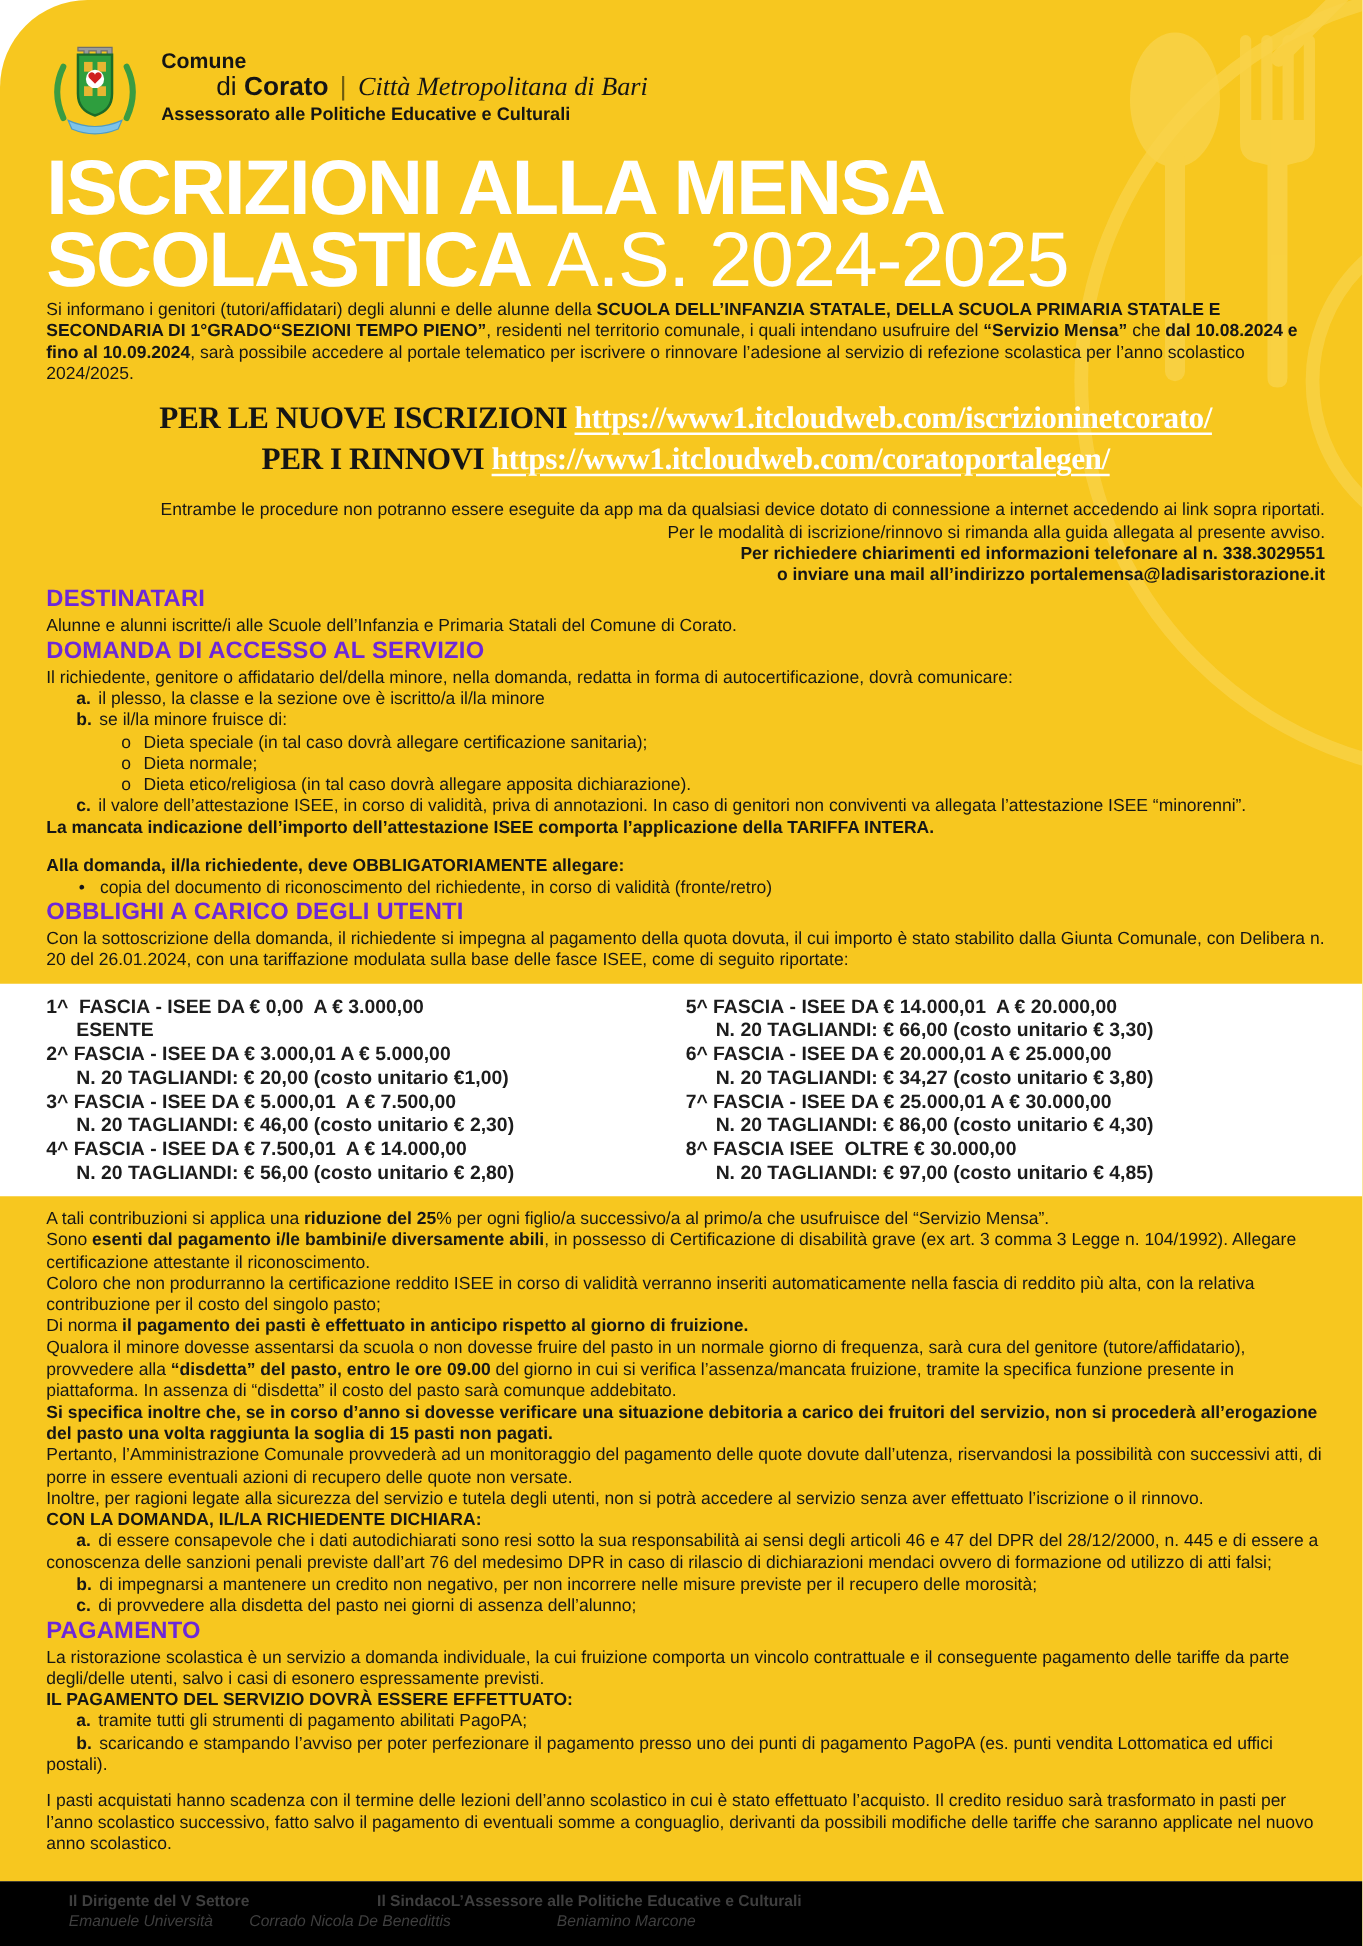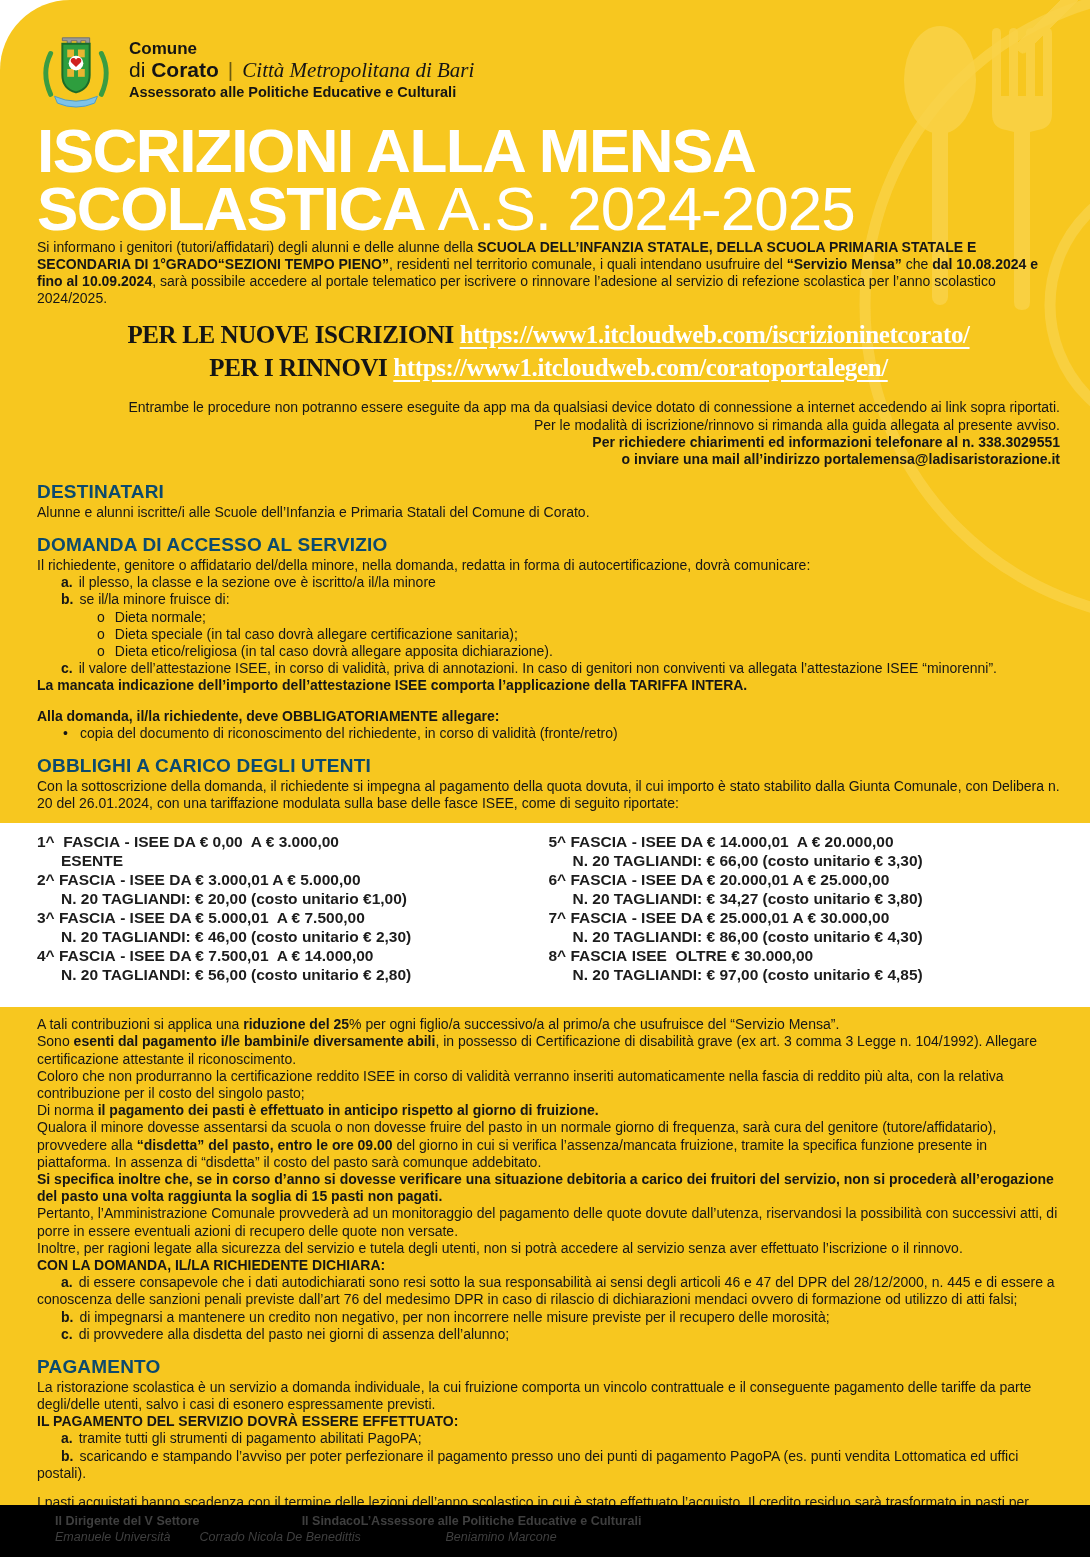--- a/index.html
+++ b/index.html
@@ -4,49 +4,49 @@
 <style>
   html,body{margin:0;padding:0;}
   body{width:1090px;height:1557px;background:#ffffff;font-family:"Liberation Sans","DejaVu Sans",sans-serif;color:#151515;}
   .page{position:relative;width:1090px;height:1557px;background:#ffffff;overflow:hidden;}
   .poster{position:absolute;left:0;top:0;right:0;bottom:52px;background:#F7C71F;border-top-left-radius:70px;overflow:hidden;}
   .decor{position:absolute;top:0;right:0;pointer-events:none;}
   .pad{padding-left:37px;padding-right:30px;position:relative;}
   
   .hdr{display:flex;align-items:center;gap:14px;margin-top:30px;}
   .org1{font-size:17px;font-weight:800;color:#151515;line-height:1.05;}
-  .org2{font-size:21px;color:#151515;line-height:1.15;}
+  .org2{font-size:21px;color:#151515;line-height:1.15;margin-left:44px;}
   .org2 .bold{font-weight:800;}
   .org2 .sep{color:#6b5a10;margin:0 9px;font-weight:300;}
   .org2 .serif{font-family:"Liberation Serif","DejaVu Serif",serif;font-style:italic;font-size:21px;}
   .org3{font-size:14.5px;font-weight:800;color:#151515;margin-top:2px;}
   
   .title{margin-top:12px;color:#ffffff;font-weight:800;font-size:62px;line-height:0.94;letter-spacing:-1.5px;}
   .title .light{font-weight:400;letter-spacing:-1px;}
   
   .body{font-size:14px;line-height:17.2px;color:#161616;}
   .b{font-weight:800;}
   .intro{}
   
   .links{margin-top:11px;text-align:center;font-family:Liberation Serif, serif;}
   .linkline{font-size:25px;line-height:33px;letter-spacing:-0.4px;}
   .lp{font-weight:600;color:#151515;}
   .lb{font-weight:800;color:#151515;}
   .url{color:#ffffff;font-weight:800;text-decoration:underline;text-underline-offset:4px;cursor:pointer;}
   .procedures{margin-top:15px;text-align:right;}
   
-  .h{margin-top:13px;font-size:19px;font-weight:800;color:#0c4a6e;letter-spacing:0.2px;line-height:1.2;}
+  .h{margin-top:1px;font-size:19px;font-weight:800;color:#6d28d9;letter-spacing:0.2px;line-height:1.2;}
   .li{text-indent:24px;}
   .li .marker{font-weight:800;margin-right:6px;}
   .li2{text-indent:60px;}
   .li2 .marker{font-weight:400;margin-right:10px;}
   .bullet{text-indent:26px;}
   .bullet .marker{margin-right:12px;}
   
-  .fbox{margin-top:11px;background:#ffffff;padding:9px 30px 23px 37px;display:flex;}
+  .fbox{margin-top:11px;background:#ffffff;padding:9px 30px 9px 37px;display:flex;}
   .fcol{width:50%;}
   .fitem{font-size:15.5px;line-height:19px;font-weight:600;color:#1c1c1c;}
   .fline1{white-space:pre;}
   .fline1 .fb{font-weight:800;}
   .fline2{white-space:pre;padding-left:24px;}
   .after-box{margin-top:9px;}
   
   .footer{position:absolute;left:0;right:0;bottom:0;height:52px;background:#000000;display:flex;padding:8px 55px 0 55px;box-sizing:border-box;}
   .sig{color:#3f3f3f;font-size:12.5px;line-height:16px;}
   .sig .role{font-weight:700;}
@@ -128,22 +128,22 @@
     </div>
 
     <div class="h pad">DESTINATARI</div>
     <div class="body pad"><span>Alunne e alunni iscritte/i alle Scuole dell’Infanzia e Primaria Statali del Comune di Corato.</span></div>
 
     <div class="h pad">DOMANDA DI ACCESSO AL SERVIZIO</div>
     <div class="body pad">
       <div><span>Il richiedente, genitore o affidatario del/della minore, nella domanda, redatta in forma di autocertificazione, dovrà comunicare:</span></div>
       <div class="li"><span class="marker">a.</span><span><span>il plesso, la classe e la sezione ove è iscritto/a il/la minore</span></span></div>
       <div class="li"><span class="marker">b.</span><span><span>se il/la minore fruisce di:</span></span></div>
+      <div class="li2"><span class="marker">o</span><span><span>Dieta speciale (in tal caso dovrà allegare certificazione sanitaria);</span></span></div>
       <div class="li2"><span class="marker">o</span><span><span>Dieta normale;</span></span></div>
-      <div class="li2"><span class="marker">o</span><span><span>Dieta speciale (in tal caso dovrà allegare certificazione sanitaria);</span></span></div>
       <div class="li2"><span class="marker">o</span><span><span>Dieta etico/religiosa (in tal caso dovrà allegare apposita dichiarazione).</span></span></div>
       <div class="li"><span class="marker">c.</span><span><span>il valore dell’attestazione ISEE, in corso di validità, priva di annotazioni. In caso di genitori non conviventi va allegata l’attestazione ISEE “minorenni”.</span></span></div>
       <div><span class="b">La mancata indicazione dell’importo dell’attestazione ISEE comporta l’applicazione della TARIFFA INTERA.</span></div>
     </div>
 
     <div class="body pad" style="margin-top:13px;">
       <div><span class="b">Alla domanda, il/la richiedente, deve OBBLIGATORIAMENTE allegare:</span></div>
       <div class="bullet"><span class="marker">•</span><span><span>copia del documento di riconoscimento del richiedente, in corso di validità (fronte/retro)</span></span></div>
     </div>
 

